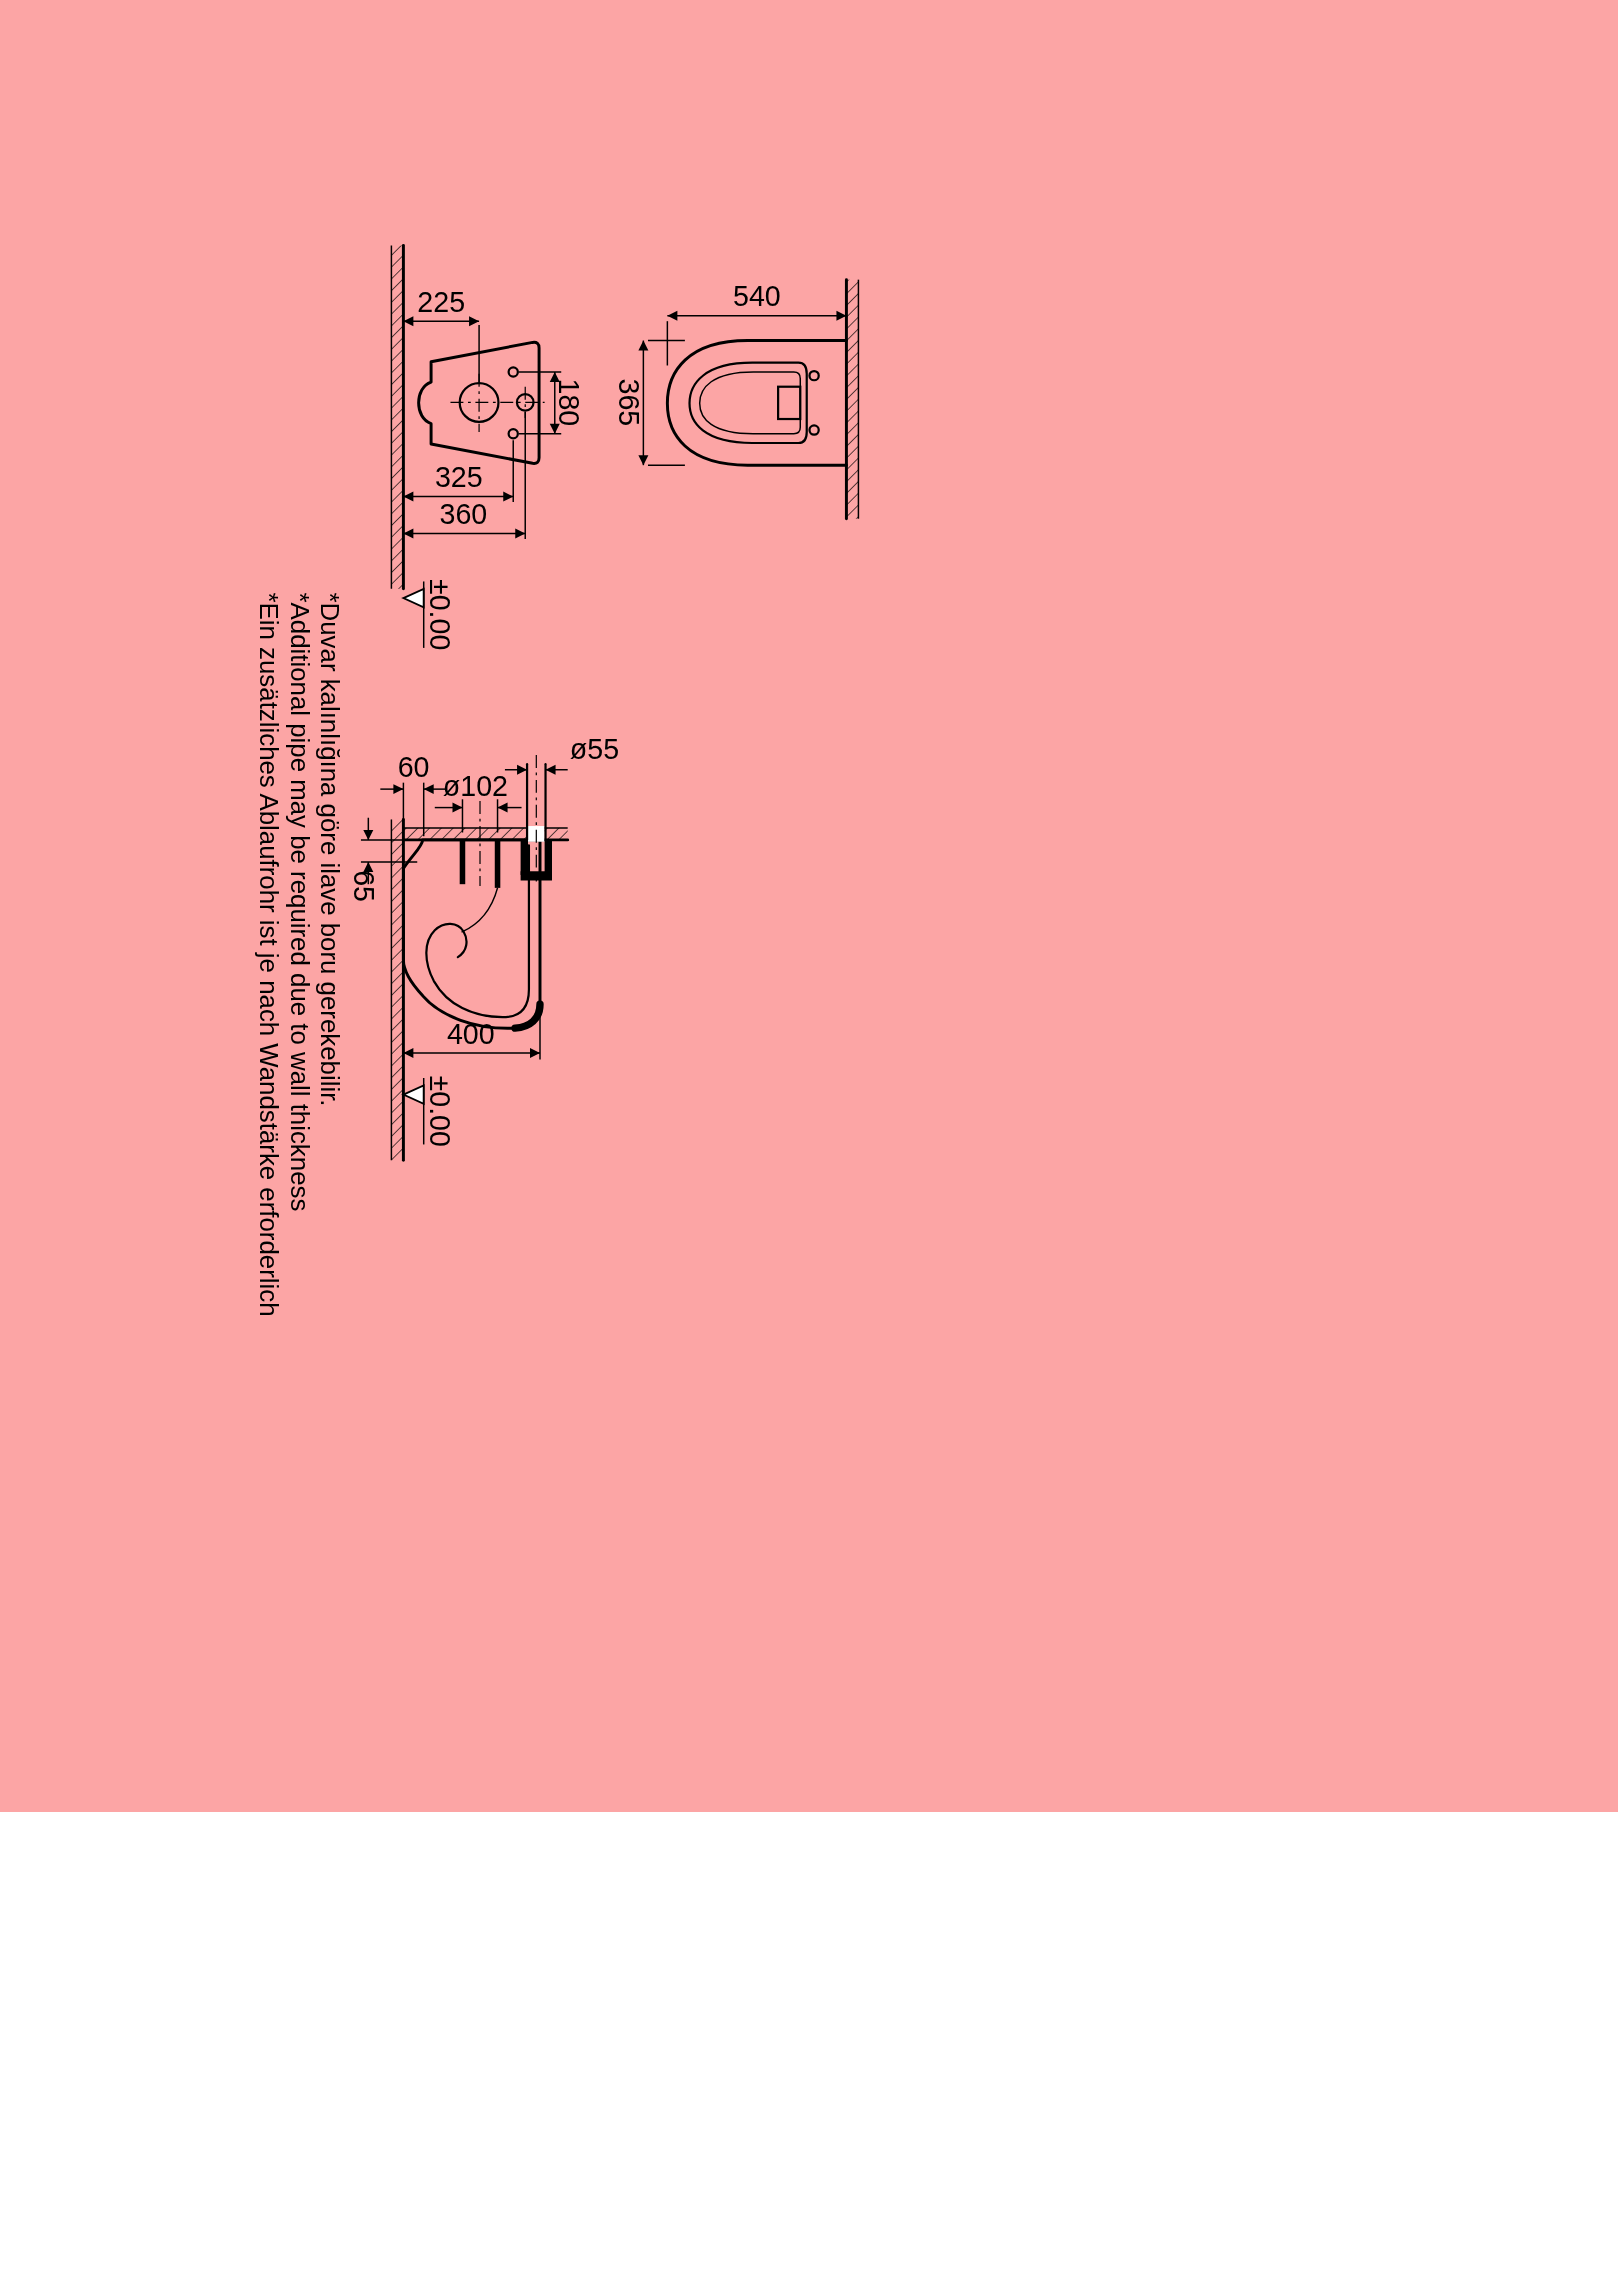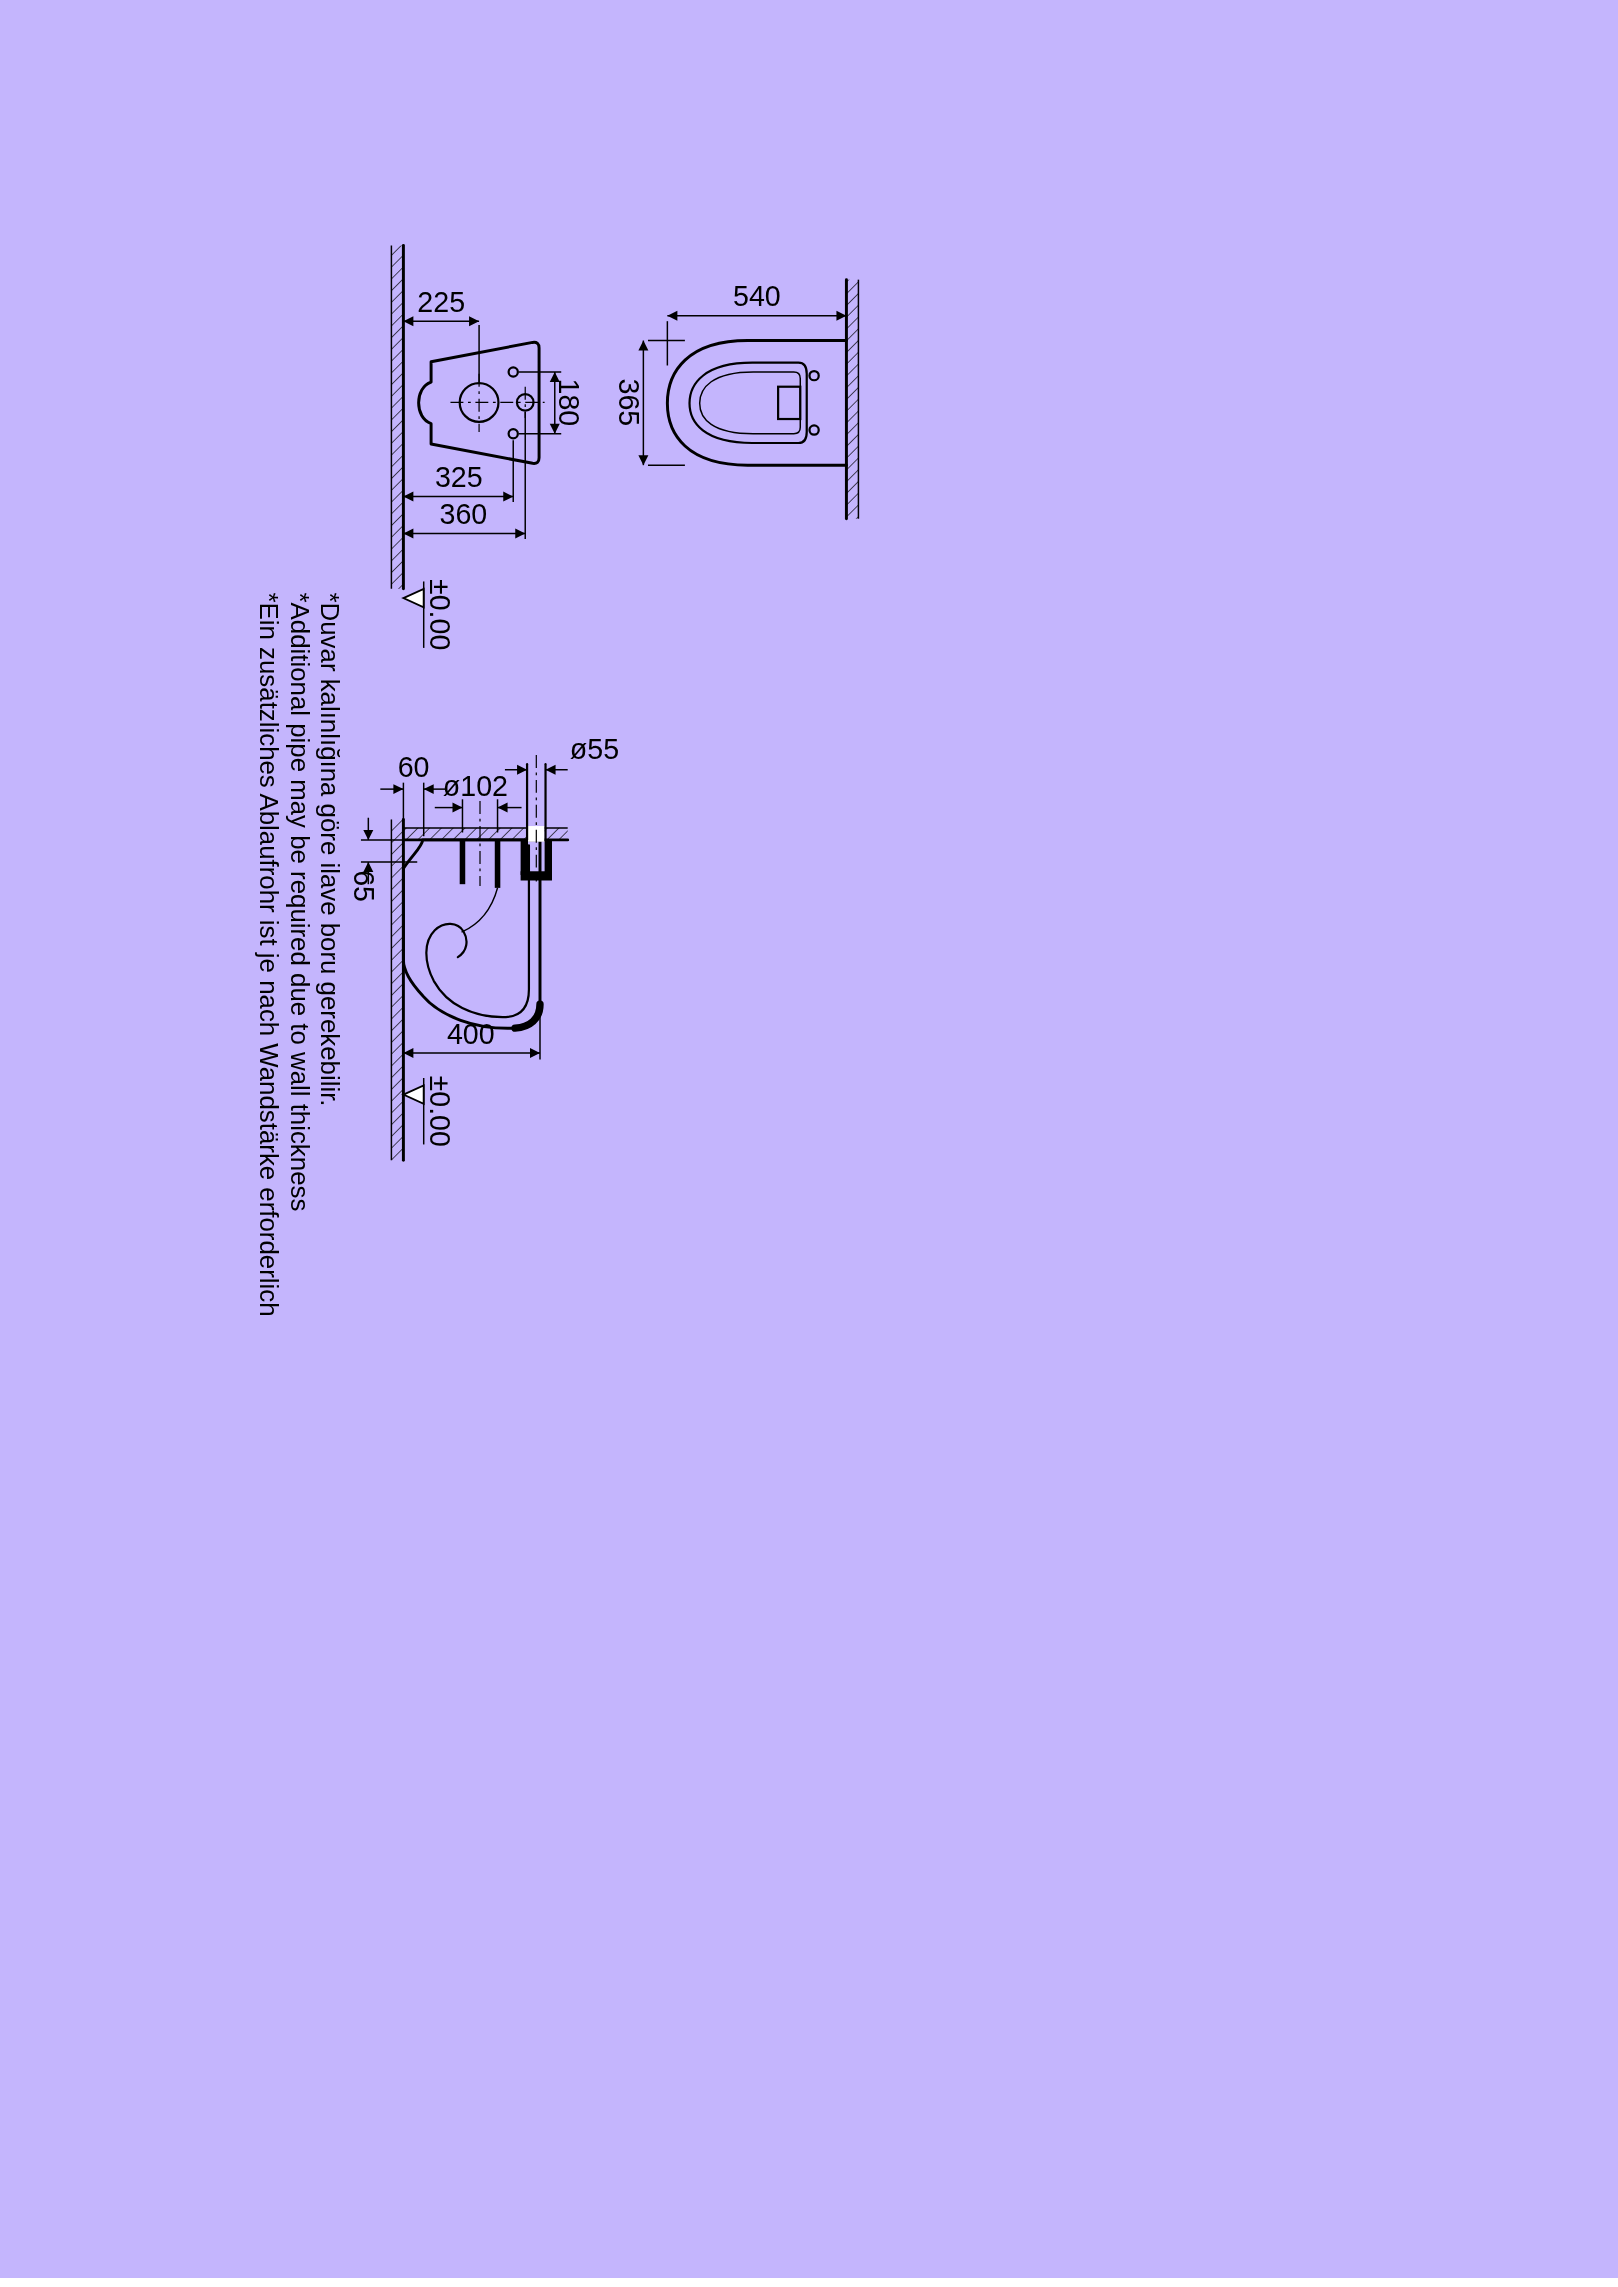--- a/index.html
+++ b/index.html
@@ -3,22 +3,22 @@
 <meta charset="utf-8">
 <style>
   html, body {
     margin: 0;
     padding: 0;
     background: #ffffff;
   }
   .page {
     position: relative;
     width: 1619px;
-    height: 2278px;
-    background: #c4b5fd;
+    height: 1812px;
+    background: #fca5a5;
     font-family: "Liberation Sans", sans-serif;
   }
   svg { display: block; }
   .obj   { stroke: #000; stroke-width: 3.2; fill: none; stroke-linecap: round; stroke-linejoin: round; }
   .heavy { stroke: #000; stroke-width: 8;   fill: none; stroke-linecap: round; }
   .mid   { stroke: #000; stroke-width: 2.4; fill: none; stroke-linecap: round; }
   .thin  { stroke: #000; stroke-width: 1.6; fill: none; }
   .cline { stroke: #000; stroke-width: 1.3; fill: none; stroke-dasharray: 14 5 3 5; }
   .blackfill { fill: #000; stroke: none; }
   .whitefill { fill: #fff; stroke: none; }

